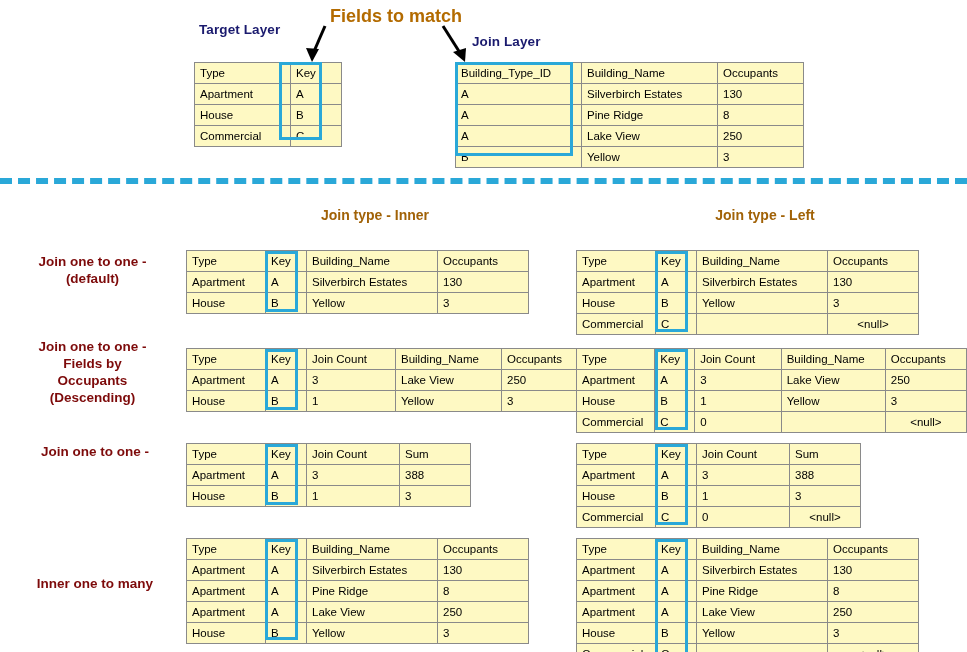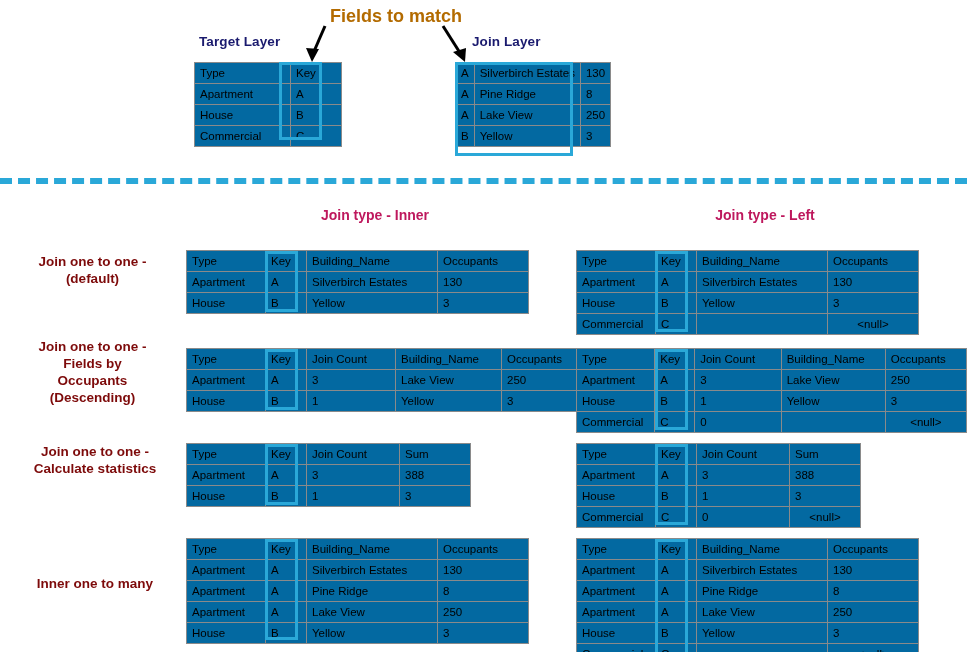--- a/index.html
+++ b/index.html
@@ -25,30 +25,30 @@
     font-size:13.5px;
     text-align:center;
     line-height:17px;
   }
   .label-orange{
     color:#b36b00;
     font-weight:bold;
     font-size:18px;
   }
   .label-jointype{
-    color:#be185d;
+    color:#a16207;
     font-weight:bold;
     font-size:14px;
     text-align:center;
   }
 
   table.grid{
     border-collapse:collapse;
     font-size:11.5px;
-    background:#0369a1;
+    background:#fef9c3;
   }
   table.grid td{
     border:1px solid #8a8a8a;
     padding:2px 5px;
     height:16px;
     white-space:nowrap;
     vertical-align:middle;
   }
   table.grid td.hdr{
     font-size:11.5px;
@@ -83,21 +83,21 @@
 
 <svg class="arrow" style="left:300px;top:24px;width:200px;height:40px;">
   <line x1="25" y1="2" x2="12" y2="32" stroke="#000" stroke-width="3"></line>
   <polygon points="12,38 6,24 19,25" fill="#000"></polygon>
 </svg>
 <svg class="arrow" style="left:430px;top:24px;width:200px;height:40px;">
   <line x1="13" y1="2" x2="32" y2="32" stroke="#000" stroke-width="3"></line>
   <polygon points="35,38 23,28 36,24" fill="#000"></polygon>
 </svg>
 
-<div class="abs label-dark" style="left:199px;top:34px;">Target Layer</div>
+<div class="abs label-dark" style="left:199px;top:22px;">Target Layer</div>
 <div class="abs label-dark" style="left:472px;top:34px;">Join Layer</div>
 
 <div class="abs" style="left:194px;top:62px;">
   <table class="grid" id="target-table">
       <tbody>
         <tr>
           <td class="hdr" style="width:85px;">Type</td>
           <td class="hdr" style="width:40px;">Key</td>
         </tr>
         <tr>
@@ -113,20 +113,25 @@
           <td class="">C</td>
         </tr>
       </tbody>
     </table>
 </div>
 <div class="abs keybox" style="left:279px;top:62px;width:43px;height:78px;"></div>
 
 <div class="abs" style="left:455px;top:62px;">
   <table class="grid" id="join-table">
       <tbody>
+        <tr>
+          <td class="hdr" style="width:115px;">Building_Type_ID</td>
+          <td class="hdr" style="width:125px;">Building_Name</td>
+          <td class="hdr" style="width:75px;">Occupants</td>
+        </tr>
         <tr>
           <td class="">A</td>
           <td class="">Silverbirch Estates</td>
           <td class="">130</td>
         </tr>
         <tr>
           <td class="">A</td>
           <td class="">Pine Ridge</td>
           <td class="">8</td>
         </tr>
@@ -275,21 +280,20 @@
             <td class="empty"></td>
             <td class="null">&lt;null&gt;</td>
           </tr>
         </tbody>
       </table>
     </div>
     <div class="keybox" style="left: 265px; top: 349px; width: 33px; height: 61px;"></div>
     <div class="keybox" style="left: 655px; top: 349px; width: 33px; height: 81px;"></div>
     <div class="abs label-red" style="left: 10px; top: 443px; width: 170px;">
       <div>Join one to one -</div>
-      <div>Calculate statistics</div>
     </div>
     <div class="abs" style="left: 186px; top: 443px;">
       <table class="grid">
         <tbody>
           <tr>
             <td class="hdr" style="width:68px;">Type</td>
             <td class="hdr" style="width:30px;">Key</td>
             <td class="hdr" style="width:82px;">Join Count</td>
             <td class="hdr" style="width:60px;">Sum</td>
           </tr>

